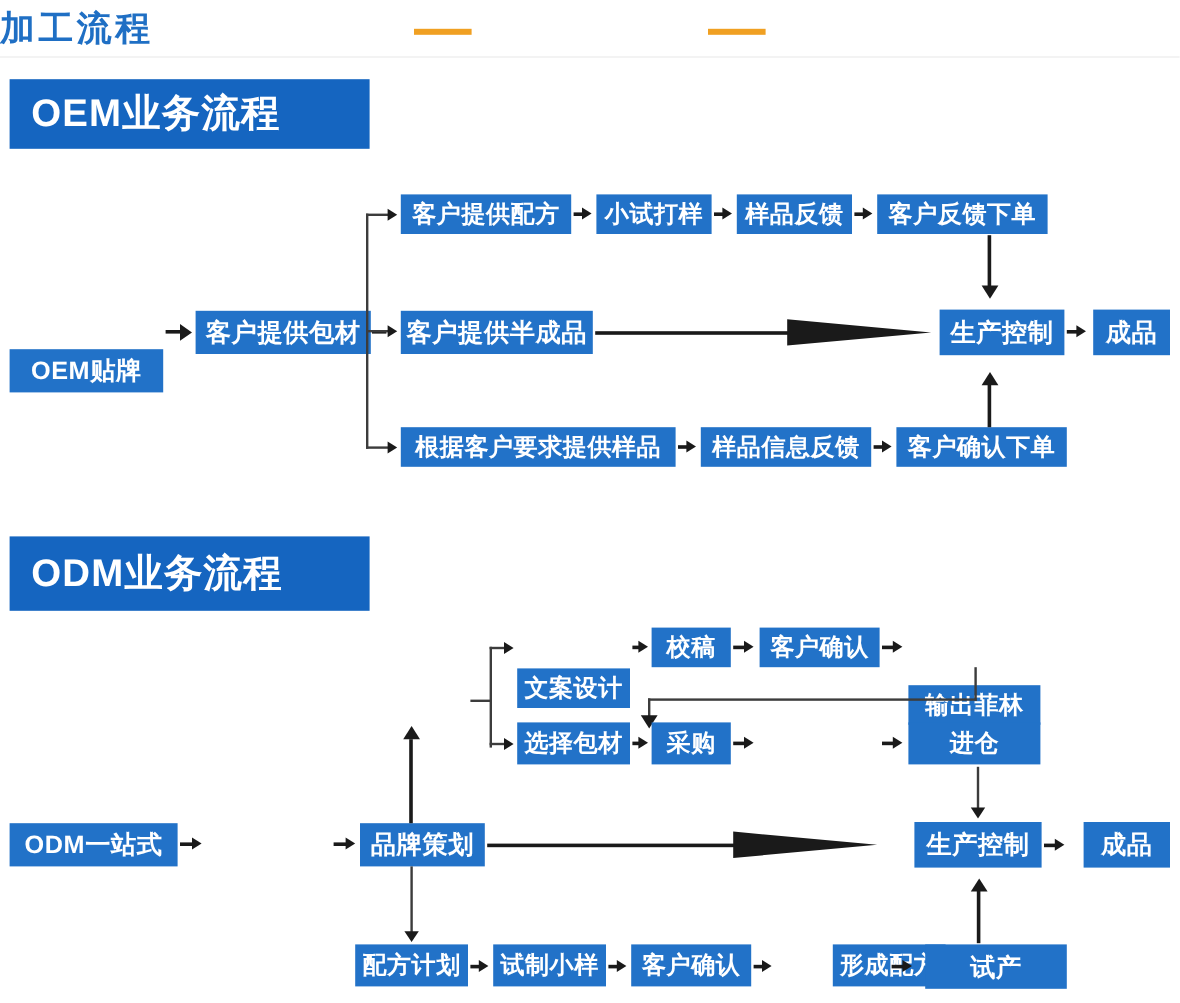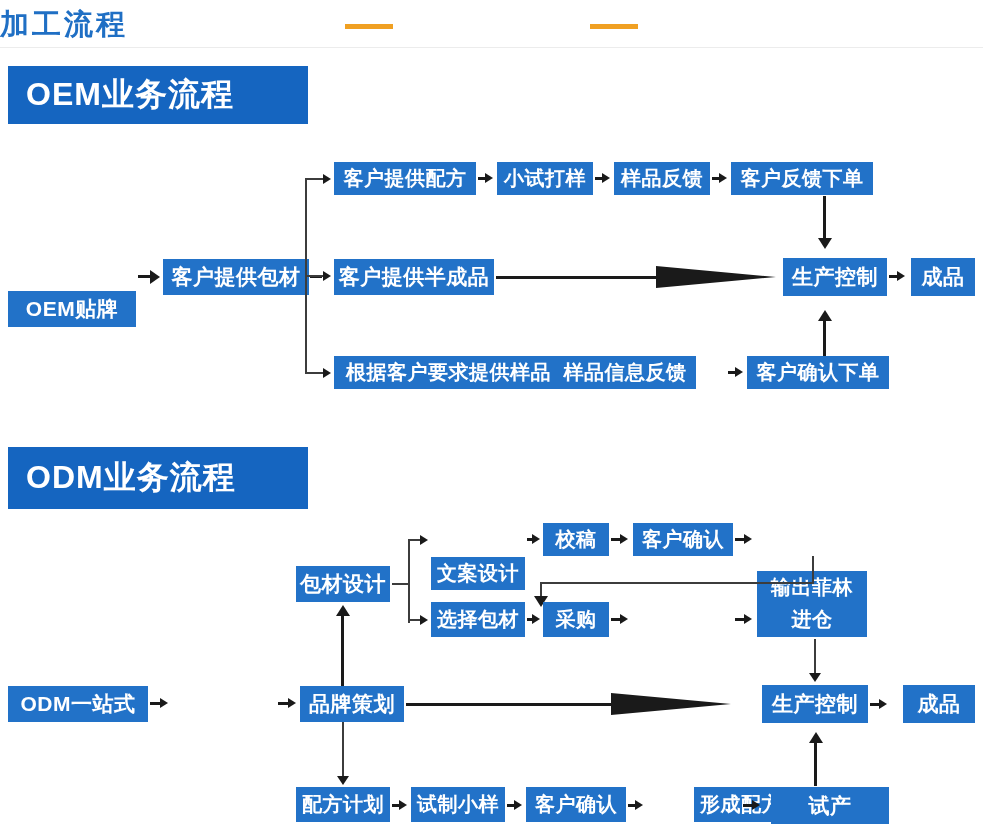--- a/index.html
+++ b/index.html
@@ -145,21 +145,21 @@
   <div class="node n20" style="left:783px;top:258px;width:104px;height:38px;">生产控制</div>
   <div class="hline" style="left:889px;top:275px;width:10px;"></div>
   <div class="arrow-r-sm" style="left:897px;top:271px;"></div>
   <div class="node n20" style="left:911px;top:258px;width:64px;height:38px;">成品</div>
 
   <div class="thinh" style="left:305px;top:372px;width:20px;"></div>
   <div class="arrow-r-sm" style="left:323px;top:368px;"></div>
   <div class="node n19" style="left:334px;top:356px;width:229px;height:33px;">根据客户要求提供样品</div>
   <div class="hline" style="left:565px;top:371px;width:9px;"></div>
   <div class="arrow-r-sm" style="left:572px;top:367px;"></div>
-  <div class="node n19" style="left:554px;top:356px;width:142px;height:33px;">样品信息反馈</div>
+  <div class="node n19" style="left:584px;top:356px;width:142px;height:33px;">样品信息反馈</div>
   <div class="hline" style="left:728px;top:371px;width:9px;"></div>
   <div class="arrow-r-sm" style="left:735px;top:367px;"></div>
   <div class="node n19" style="left:747px;top:356px;width:142px;height:33px;">客户确认下单</div>
 
   <div class="vline" style="left:823px;top:320px;height:36px;"></div>
   <div class="arrow-u" style="left:818px;top:310px;"></div>
 
   <div class="banner banner-odm">ODM业务流程</div>
 
   <div class="node n20" style="left:8px;top:686px;width:140px;height:36px;">ODM一站式</div>
@@ -171,21 +171,20 @@
 
   <div class="hline" style="left:406px;top:703px;width:225px;"></div>
   <div class="long-arrow-head" style="left:611px;top:693px;"></div>
 
   <div class="vline" style="left:341px;top:616px;height:70px;"></div>
   <div class="arrow-u" style="left:336px;top:605px;"></div>
 
   <div class="thinv" style="left:342px;top:722px;height:56px;"></div>
   <div class="arrow-d-sm" style="left:337px;top:776px;"></div>
 
-  <div class="node n20" style="left:296px;top:566px;width:94px;height:36px;">包材设计</div>
   <div class="thinh" style="left:392px;top:583px;width:18px;"></div>
   <div class="thinv" style="left:408px;top:539px;height:84px;"></div>
 
   <div class="thinh" style="left:408px;top:539px;width:14px;"></div>
   <div class="arrow-r-sm" style="left:420px;top:535px;"></div>
   <div class="node n19" style="left:431px;top:523px;width:94px;height:33px;margin-top:34px;">文案设计</div>
   <div class="hline" style="left:527px;top:538px;width:7px;"></div>
   <div class="arrow-r-sm" style="left:532px;top:534px;"></div>
   <div class="node n19" style="left:543px;top:523px;width:66px;height:33px;">校稿</div>
   <div class="hline" style="left:611px;top:538px;width:11px;"></div>

